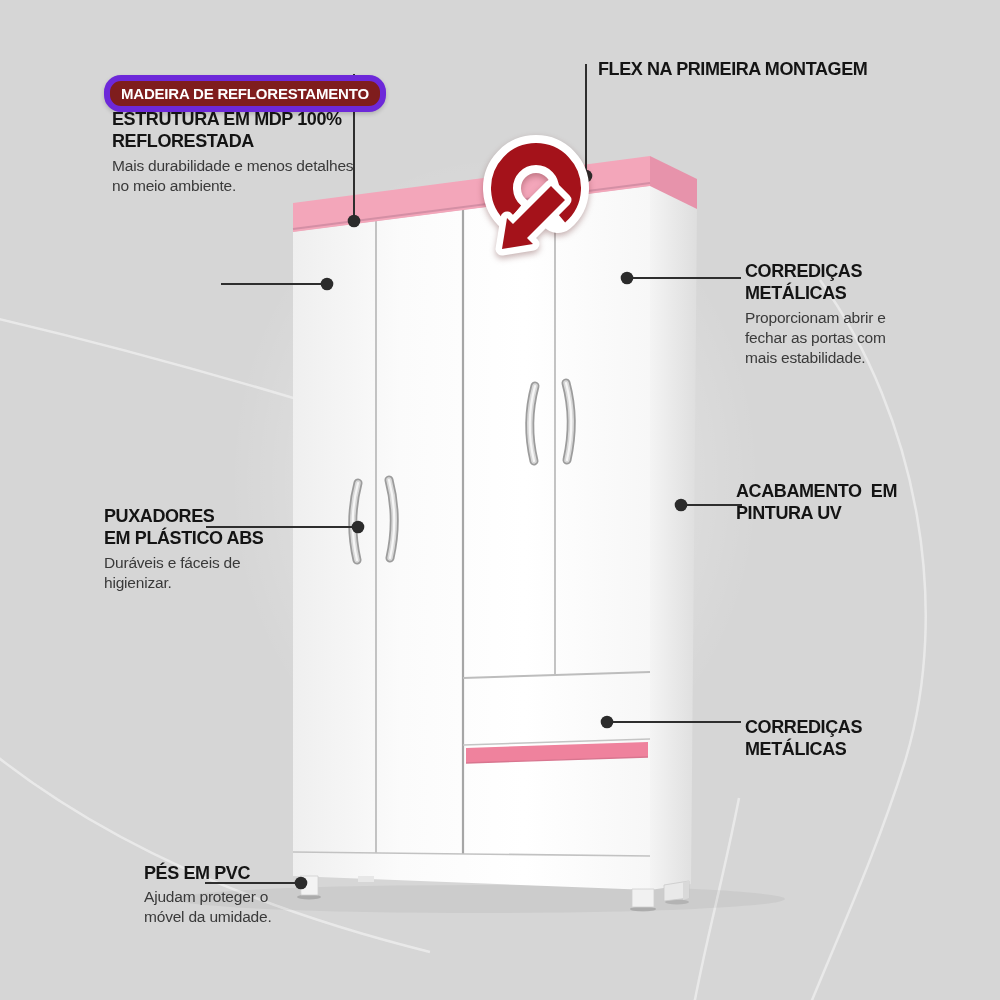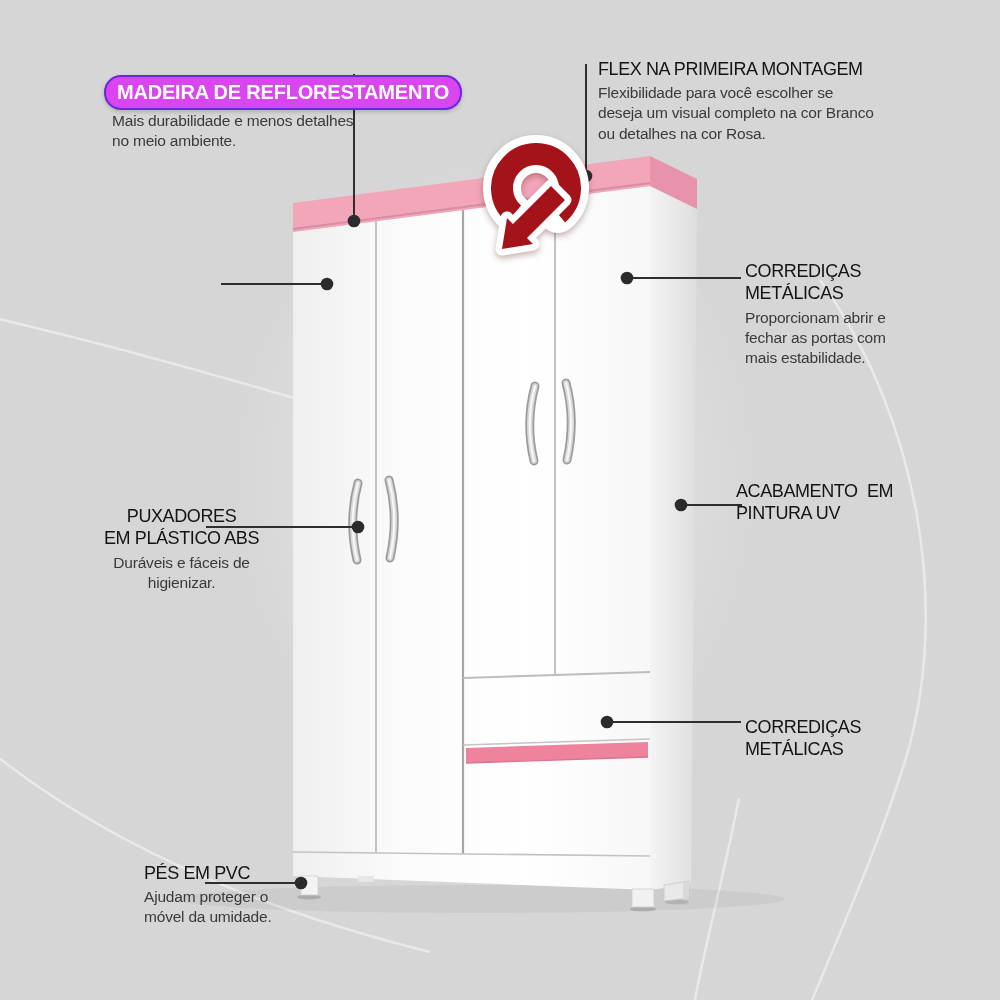--- a/index.html
+++ b/index.html
@@ -8,39 +8,39 @@
     background:#d6d6d6;font-family:"Liberation Sans",sans-serif;
   }
   .halo{
     position:absolute;inset:0;
     background:radial-gradient(ellipse 360px 440px at 495px 480px,
                rgba(255,255,255,.52), rgba(255,255,255,0) 74%);
   }
   svg.art{position:absolute;left:0;top:0;}
   .badge{
     position:absolute;left:104px;top:75px;
-    background:#d946ef;color:#ffffff;font-weight:bold;font-size:20px;
-    letter-spacing:-.2px;padding:4px 11px;border:2px solid #6d28d9;
+    background:#7f1d1d;color:#ffffff;font-weight:bold;font-size:15px;
+    letter-spacing:-.2px;padding:4px 11px;border:6px solid #6d28d9;
     border-radius:17px;box-shadow:0 2px 4px rgba(0,0,0,.18);
     white-space:nowrap;
   }
   .callout{position:absolute;}
   .callout .title{
-    font-weight:normal;font-size:18px;line-height:1.24;color:#141414;
+    font-weight:bold;font-size:18px;line-height:1.24;color:#141414;
     letter-spacing:-.4px;white-space:pre-wrap;
   }
   .callout .body{
     margin-top:3px;font-size:15.5px;line-height:1.3;color:#3a3a3a;
     letter-spacing:-.2px;white-space:pre-wrap;
   }
   .c-estrutura{left:112px;top:108px;}
   .c-flex{left:598px;top:58px;}
   .c-cabideiros{left:117px;top:262px;}
   .c-dobradicas{left:745px;top:260px;}
-  .c-puxadores{left:104px;top:505px;text-align:center;}
+  .c-puxadores{left:104px;top:505px;}
   .c-acabamento{left:736px;top:480px;}
   .c-corredicas{left:745px;top:716px;}
   .c-pes{left:104px;top:862px;margin-left:40px;}
   .icon-shadow{filter:drop-shadow(0 3px 3px rgba(70,0,0,.30));}
 </style>
 </head>
 <body>
 
 <div class="stage">
 
@@ -154,29 +154,28 @@
       <path d="M514,214 A34,34 0 1 1 558,214" fill="none" stroke="#ffffff" stroke-width="38" stroke-linecap="round"></path>
       <path d="M514,214 A34,34 0 1 1 558,214" fill="none" stroke="#a4121a" stroke-width="22"></path>
       <path d="M551,186 L565,200 L527,238 L533,244 L502,249 L507,218 L513,224 Z" fill="#ffffff" stroke="#ffffff" stroke-width="13" stroke-linejoin="round"></path>
       <path d="M551,186 L565,200 L527,238 L533,244 L502,249 L507,218 L513,224 Z" fill="#a4121a"></path>
     </g>
   </svg>
 
   <span class="badge">MADEIRA DE REFLORESTAMENTO</span>
 
   <div class="callout c-estrutura">
+    <div class="title">ESTRUTURA EM MDP 100%
+REFLORESTADA</div>
     <div class="body">Mais durabilidade e menos detalhes
 no meio ambiente.</div>
   </div>
 
   <div class="callout c-flex">
     <div class="title">FLEX NA PRIMEIRA MONTAGEM</div>
-    <div class="body">Flexibilidade para você escolher se
-deseja um visual completo na cor Branco
-ou detalhes na cor Rosa.</div>
   </div>
 
 
   <div class="callout c-dobradicas">
     <div class="title">CORREDIÇAS
 METÁLICAS</div>
     <div class="body">Proporcionam abrir e
 fechar as portas com
 mais estabilidade.</div>
   </div>

